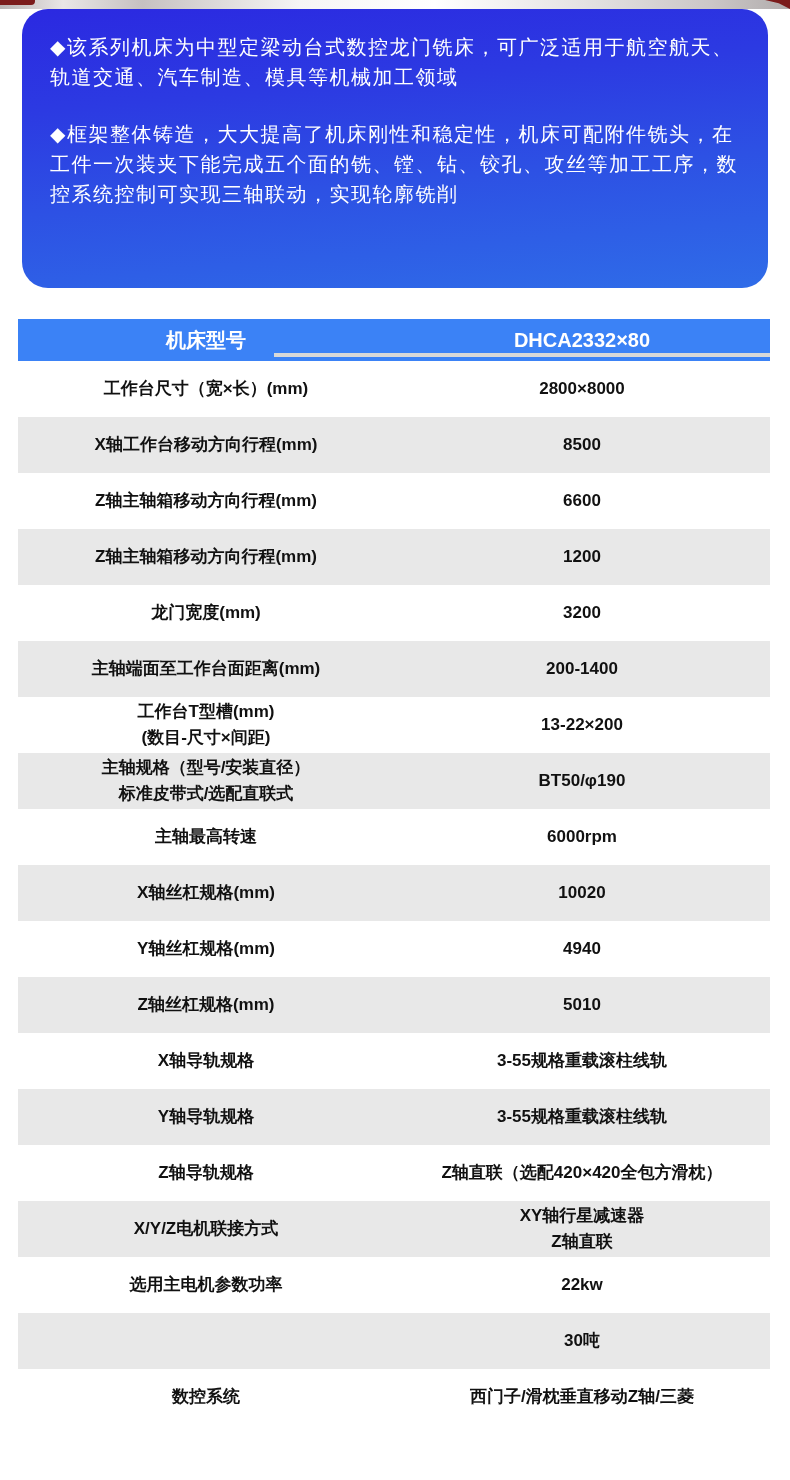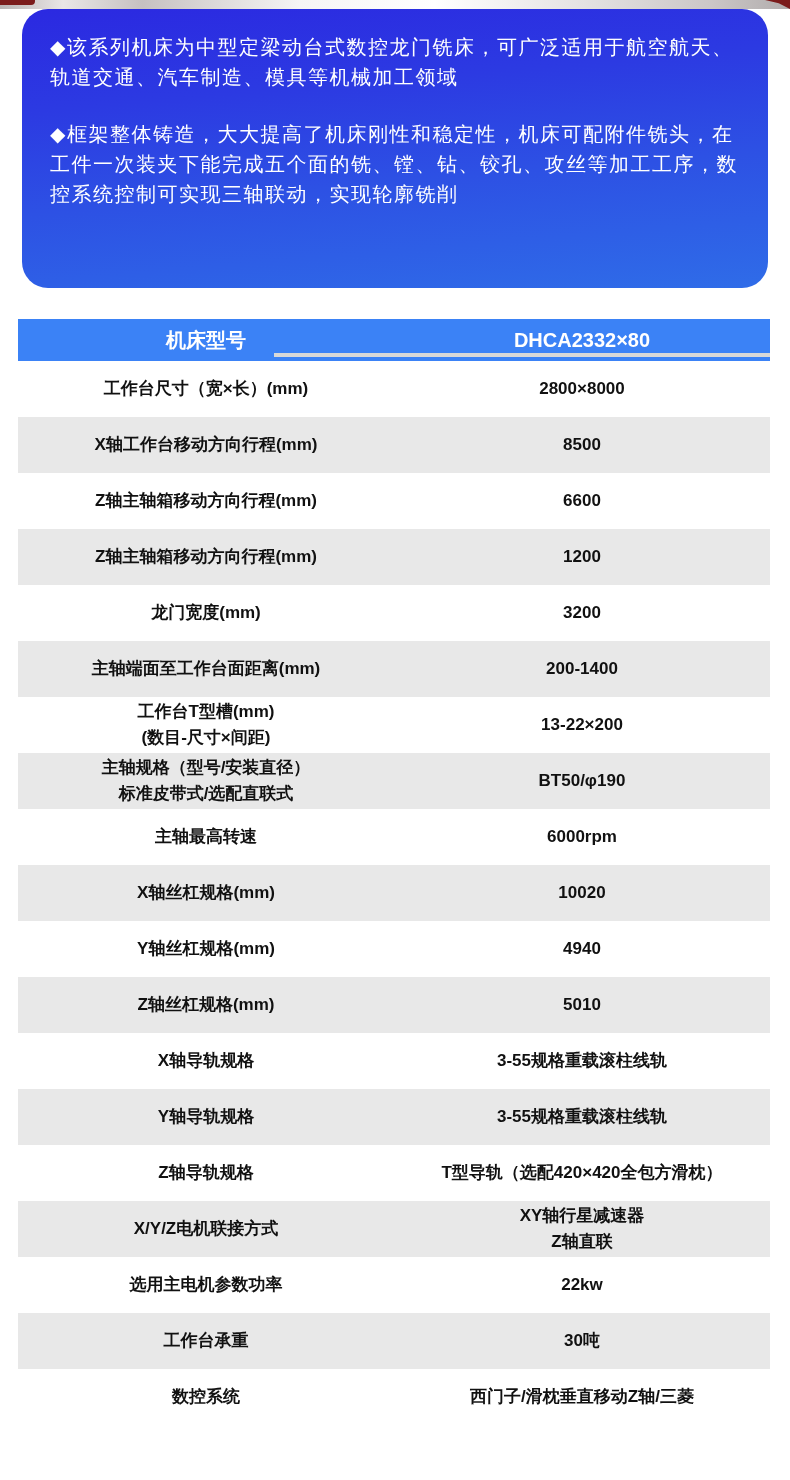--- a/index.html
+++ b/index.html
@@ -161,33 +161,32 @@
       <div class="spec-row">
         <div class="label">X轴导轨规格</div>
         <div class="value">3-55规格重载滚柱线轨</div>
       </div>
       <div class="spec-row">
         <div class="label">Y轴导轨规格</div>
         <div class="value">3-55规格重载滚柱线轨</div>
       </div>
       <div class="spec-row">
         <div class="label">Z轴导轨规格</div>
-        <div class="value">T型导轨（选配420×420全包方滑枕）</div>
+        <div class="value">Z轴直联（选配420×420全包方滑枕）</div>
       </div>
       <div class="spec-row">
         <div class="label">X/Y/Z电机联接方式</div>
         <div class="value">XY轴行星减速器
 Z轴直联</div>
       </div>
       <div class="spec-row">
         <div class="label">选用主电机参数功率</div>
         <div class="value">22kw</div>
       </div>
       <div class="spec-row">
-        <div class="label">工作台承重</div>
         <div class="value">30吨</div>
       </div>
       <div class="spec-row">
         <div class="label">数控系统</div>
         <div class="value">西门子/滑枕垂直移动Z轴/三菱</div>
       </div>
     </div>
 </div>
 
 </body></html>

